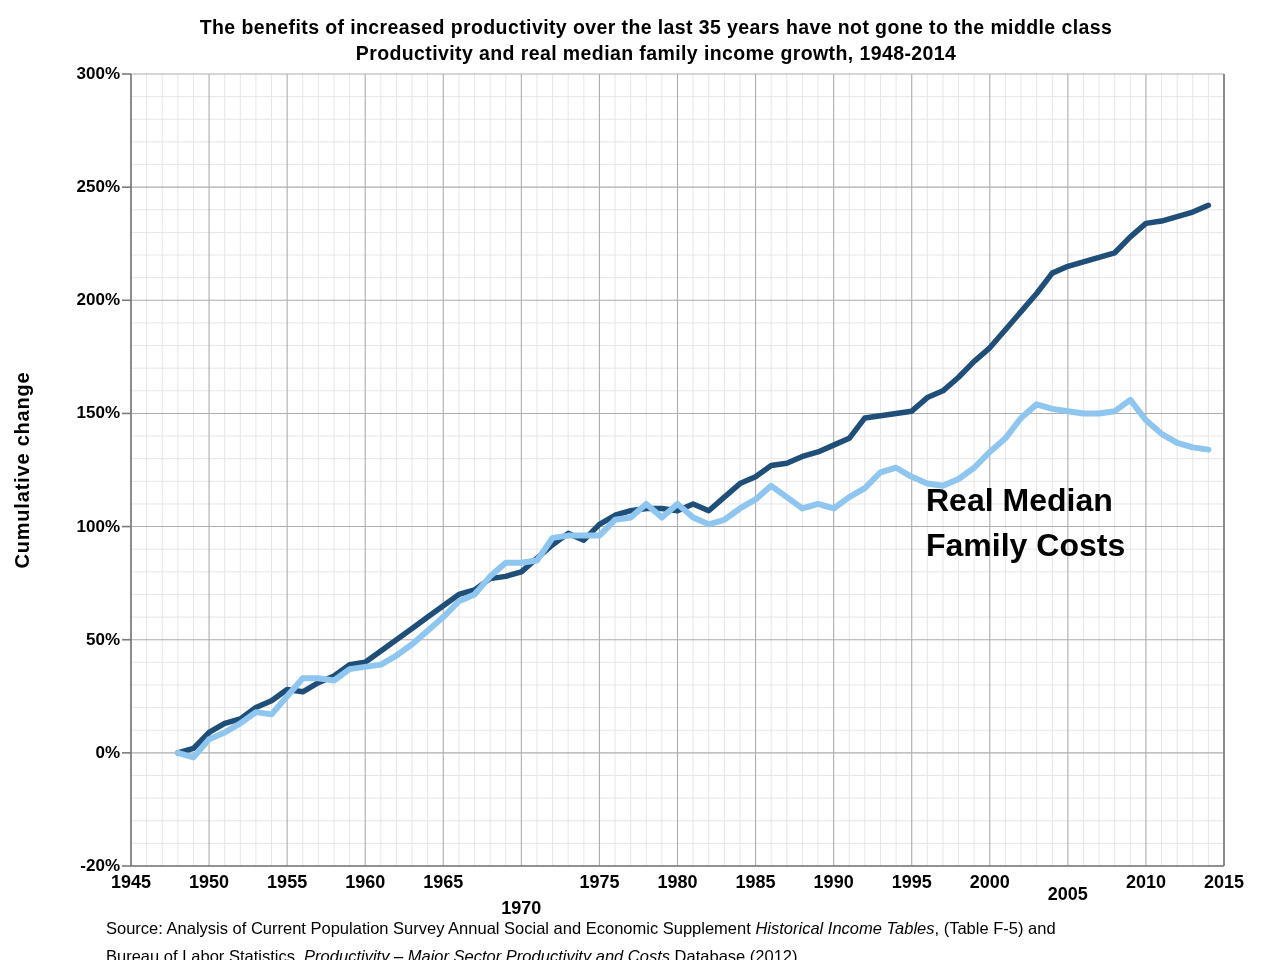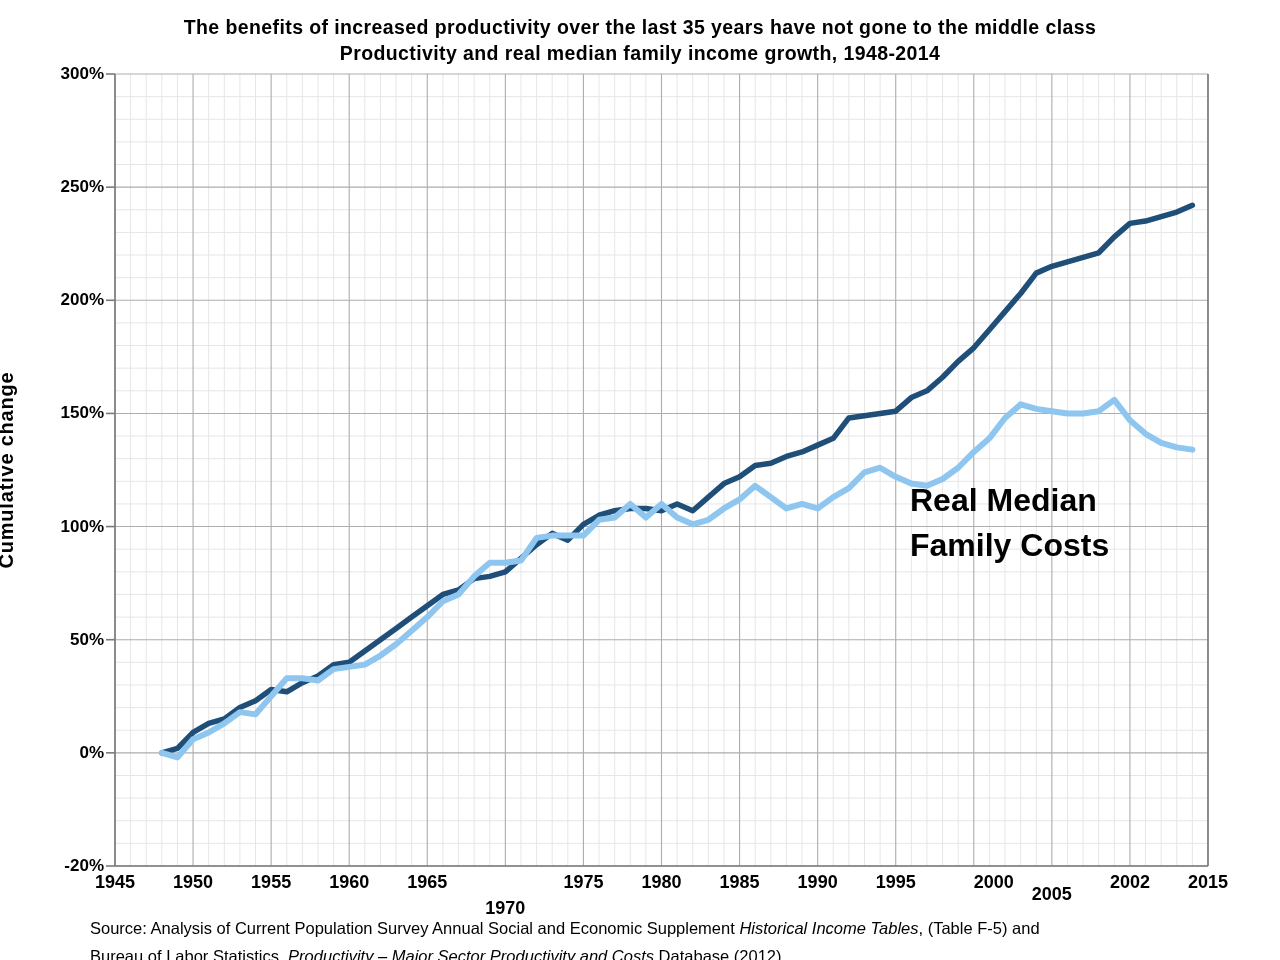--- a/index.html
+++ b/index.html
@@ -11,21 +11,21 @@
     width: 1280px;
     height: 960px;
     font-family: "Liberation Sans", sans-serif;
     color: #000000;
     overflow: hidden;
     position: relative;
   }
 
   #chart-figure {
     position: absolute;
-    left: 0; top: 0;
+    left: 16px; top: 0;
     width: 1012px;
     height: 960px;
   }
 
   
   .title-block {
     position: absolute;
     left: 0;
     top: 14px;
     width: 1280px;
@@ -276,23 +276,23 @@
       <div class="xtick-label" style="left: 193.071px;">1950</div>
       <div class="xtick-label" style="left: 271.143px;">1955</div>
       <div class="xtick-label" style="left: 349.214px;">1960</div>
       <div class="xtick-label" style="left: 427.286px;">1965</div>
       <div class="xtick-label" style="left: 505.357px; margin-top: 26px;">1970</div>
       <div class="xtick-label" style="left: 583.429px;">1975</div>
       <div class="xtick-label" style="left: 661.5px;">1980</div>
       <div class="xtick-label" style="left: 739.571px;">1985</div>
       <div class="xtick-label" style="left: 817.643px;">1990</div>
       <div class="xtick-label" style="left: 895.714px;">1995</div>
-      <div class="xtick-label" style="left: 973.786px; text-align: right;">2000</div>
+      <div class="xtick-label" style="left: 973.786px;">2000</div>
       <div class="xtick-label" style="left: 1051.86px; margin-top: 12px;">2005</div>
-      <div class="xtick-label" style="left: 1129.93px;">2002</div>
+      <div class="xtick-label" style="left: 1129.93px;">2010</div>
       <div class="xtick-label" style="left: 1208px;">2015</div>
     </div>
 
 
   <div class="series-note" id="note-income">
     <div>Real Median</div>
     <div>Family Costs</div>
   </div>
 
   <div class="source-block">

